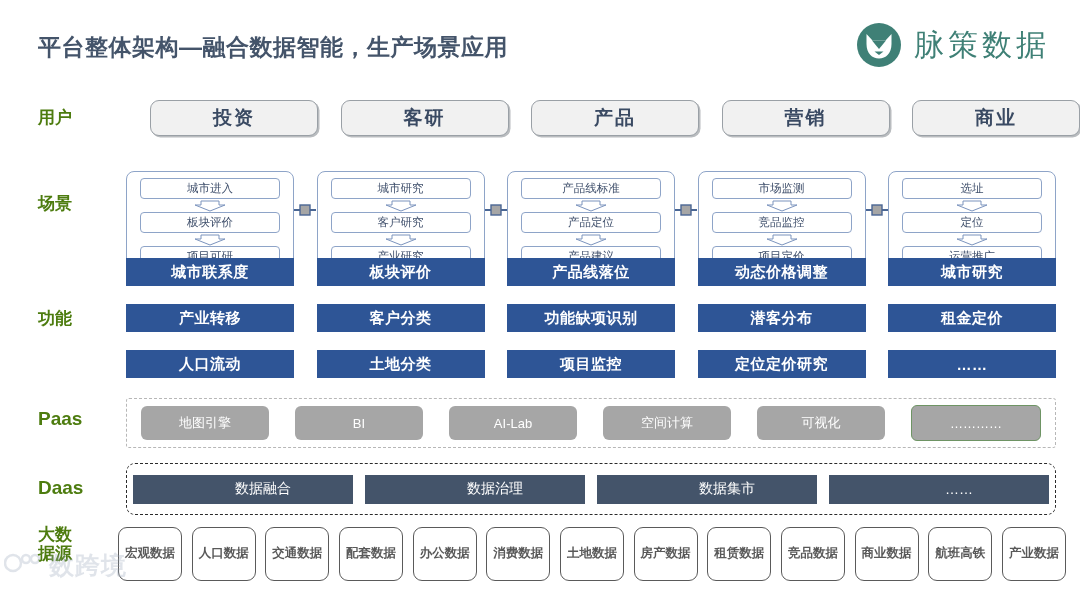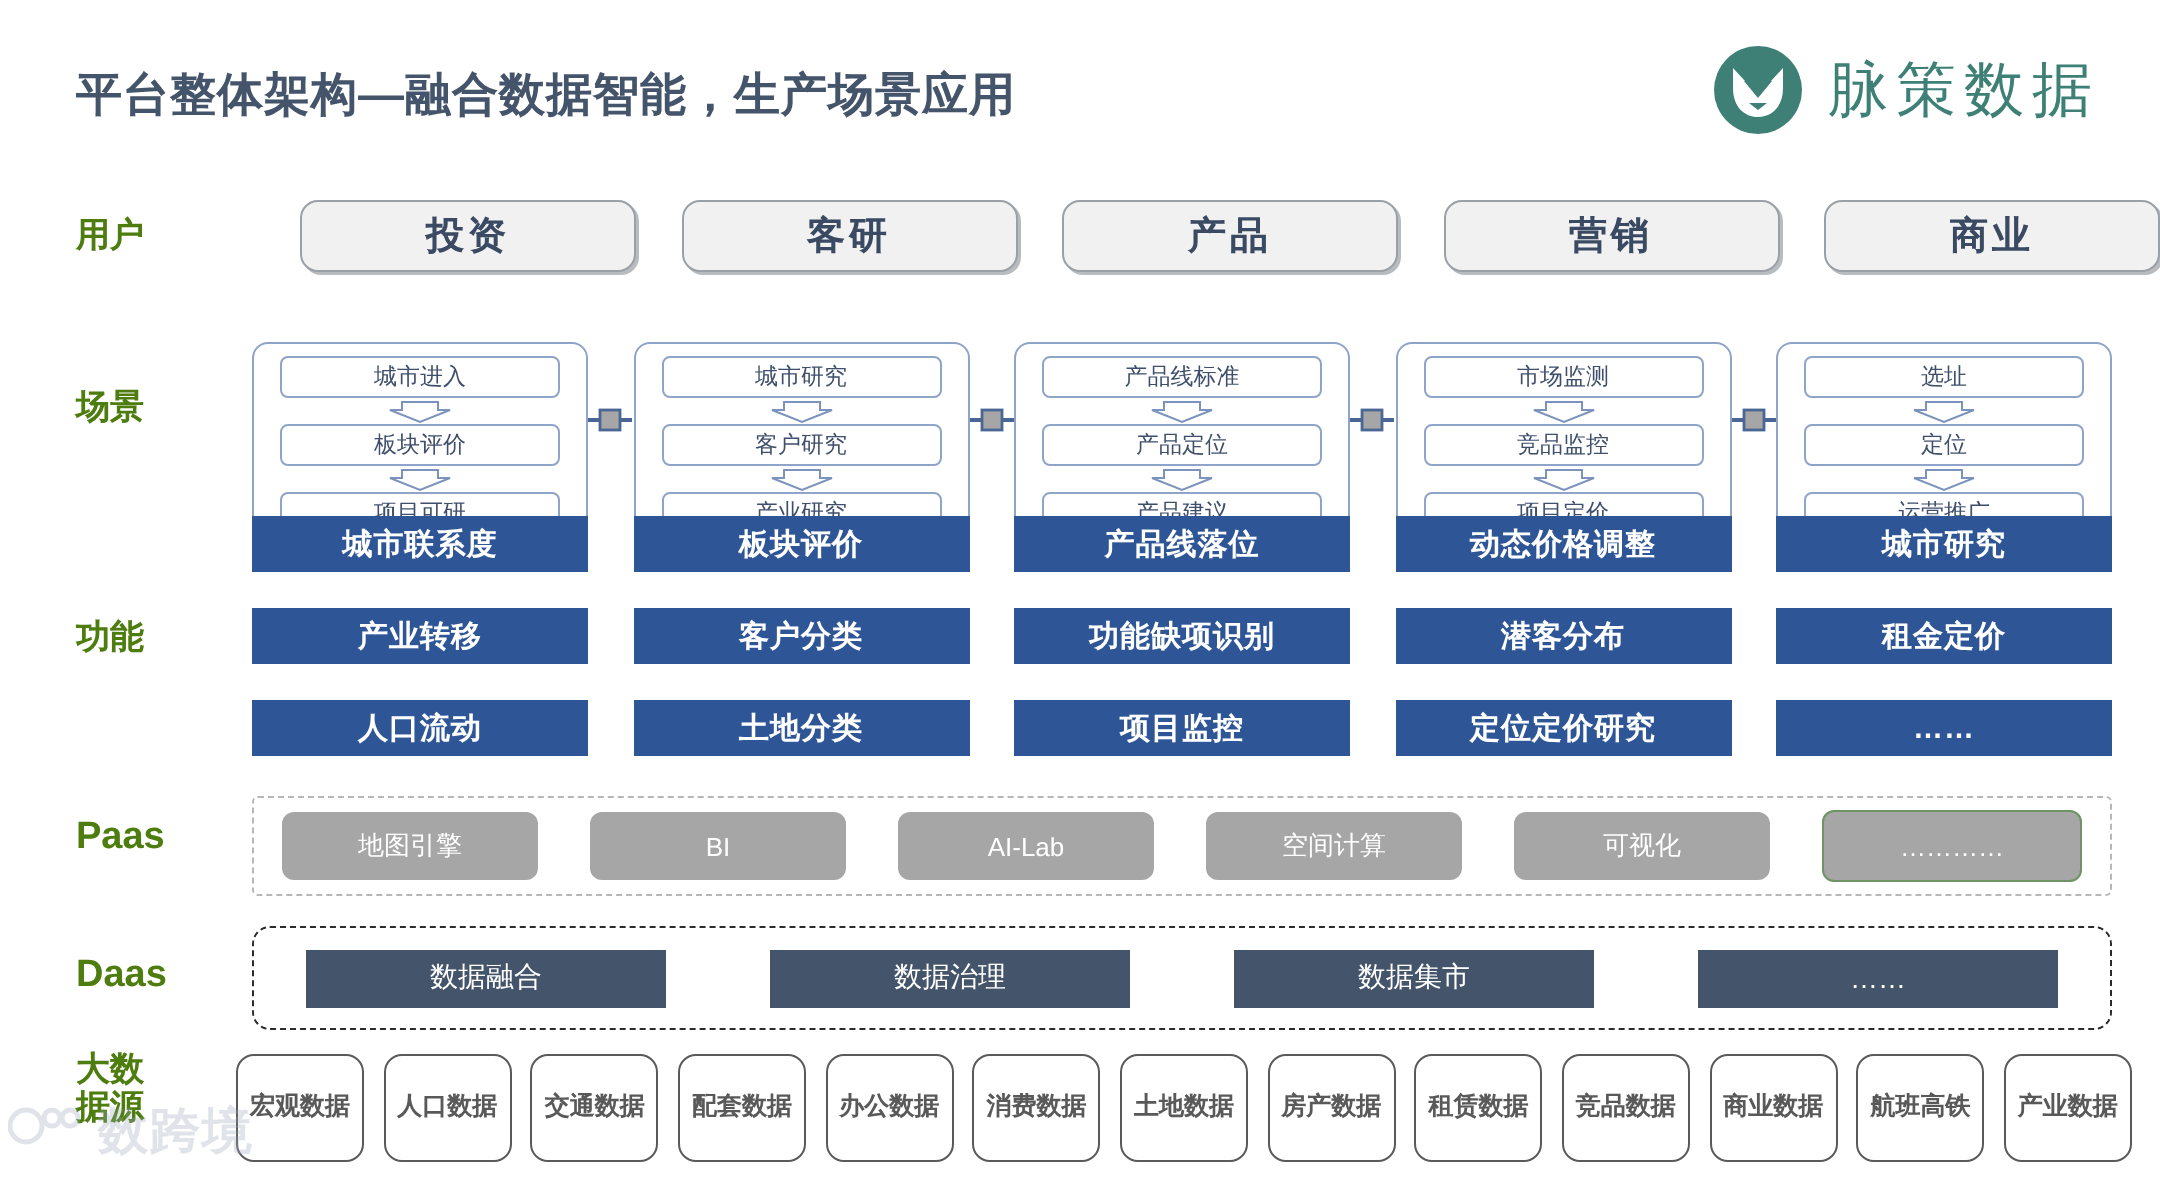--- a/index.html
+++ b/index.html
@@ -95,21 +95,21 @@
 
   
   .daas-band{
     position:absolute;left:126px;top:463px;width:930px;height:52px;
     border:1.8px dashed #2b2b2b;border-radius:9px;box-sizing:border-box;
     display:flex;align-items:center;justify-content:space-around;
   }
   .daas-box{
     width:178px;height:27px;background:#44546a;border:1px solid #44546a;
     display:flex;align-items:center;justify-content:center;
-    font-size:14px;color:#ffffff;white-space:nowrap;
+    font-size:14px;color:#ffffff;white-space:nowrap;padding-left:40px;
   }
 
   
   .src-wrap{
     position:absolute;left:118px;top:527px;width:948px;
     display:flex;justify-content:space-between;
   }
   .src-box{
     width:62px;height:52px;border:1.3px solid #5a5a5a;border-radius:9px;background:#fff;
     display:flex;flex-direction:row;align-items:center;justify-content:center;

